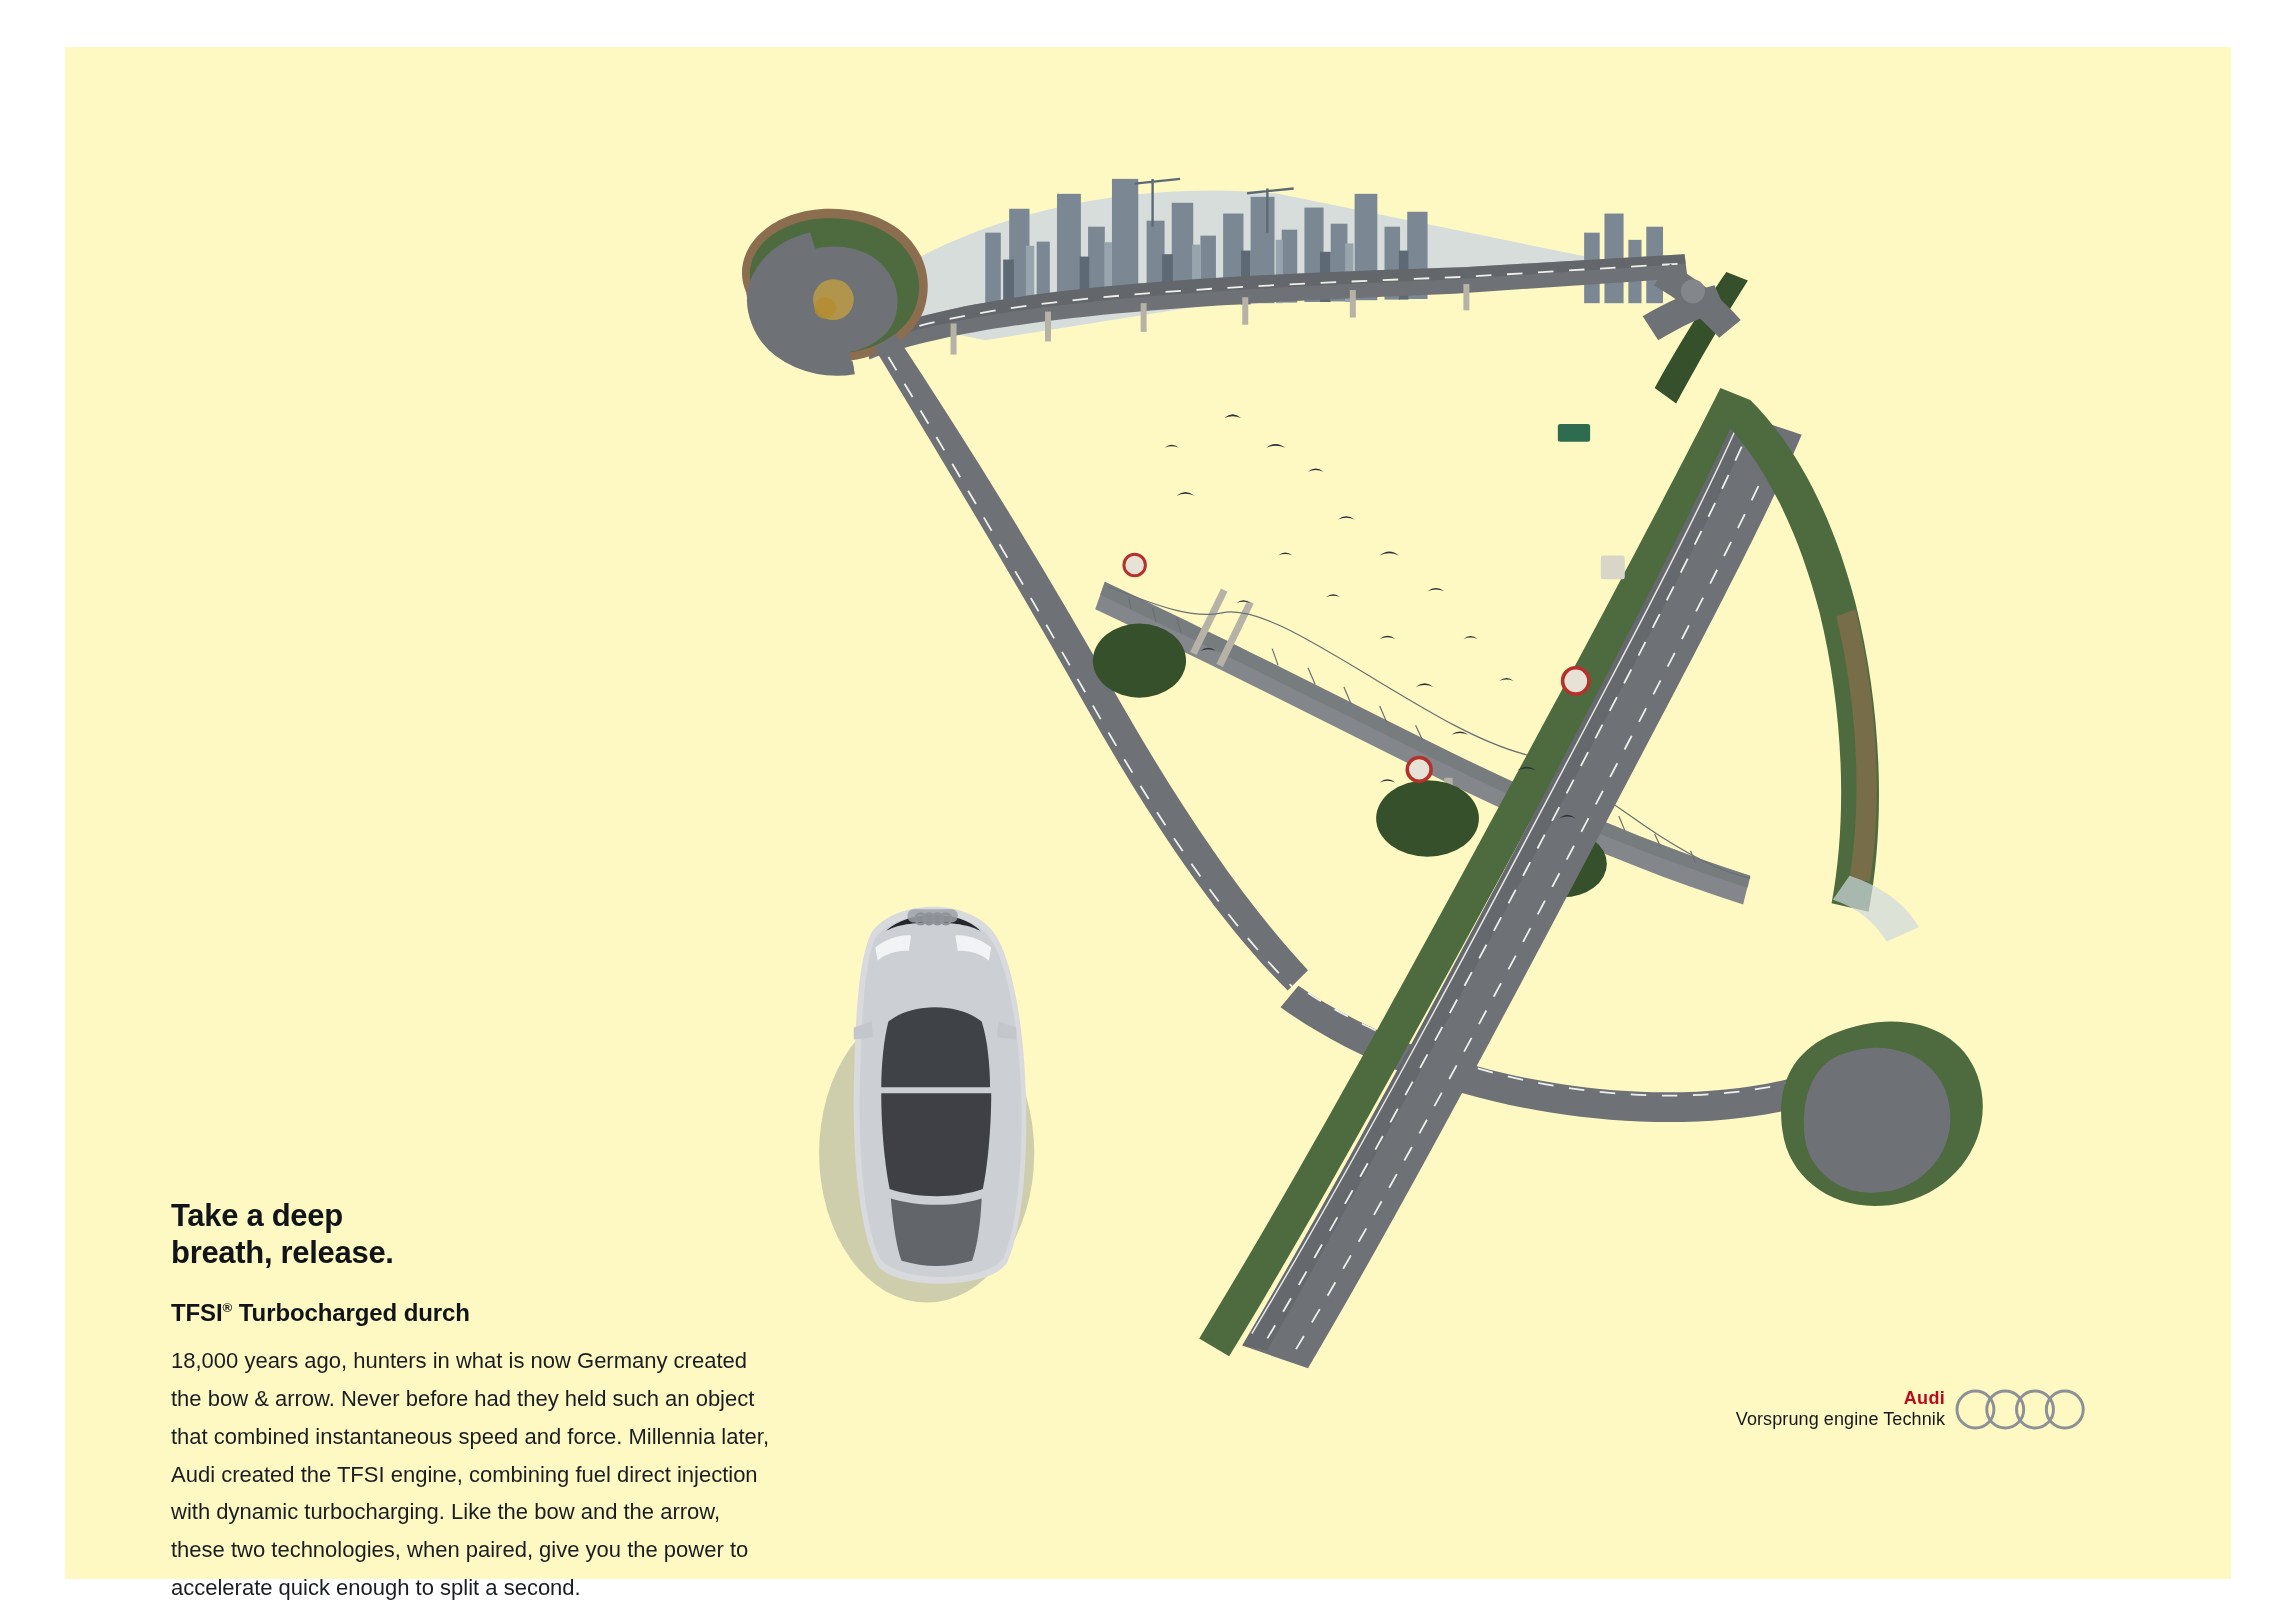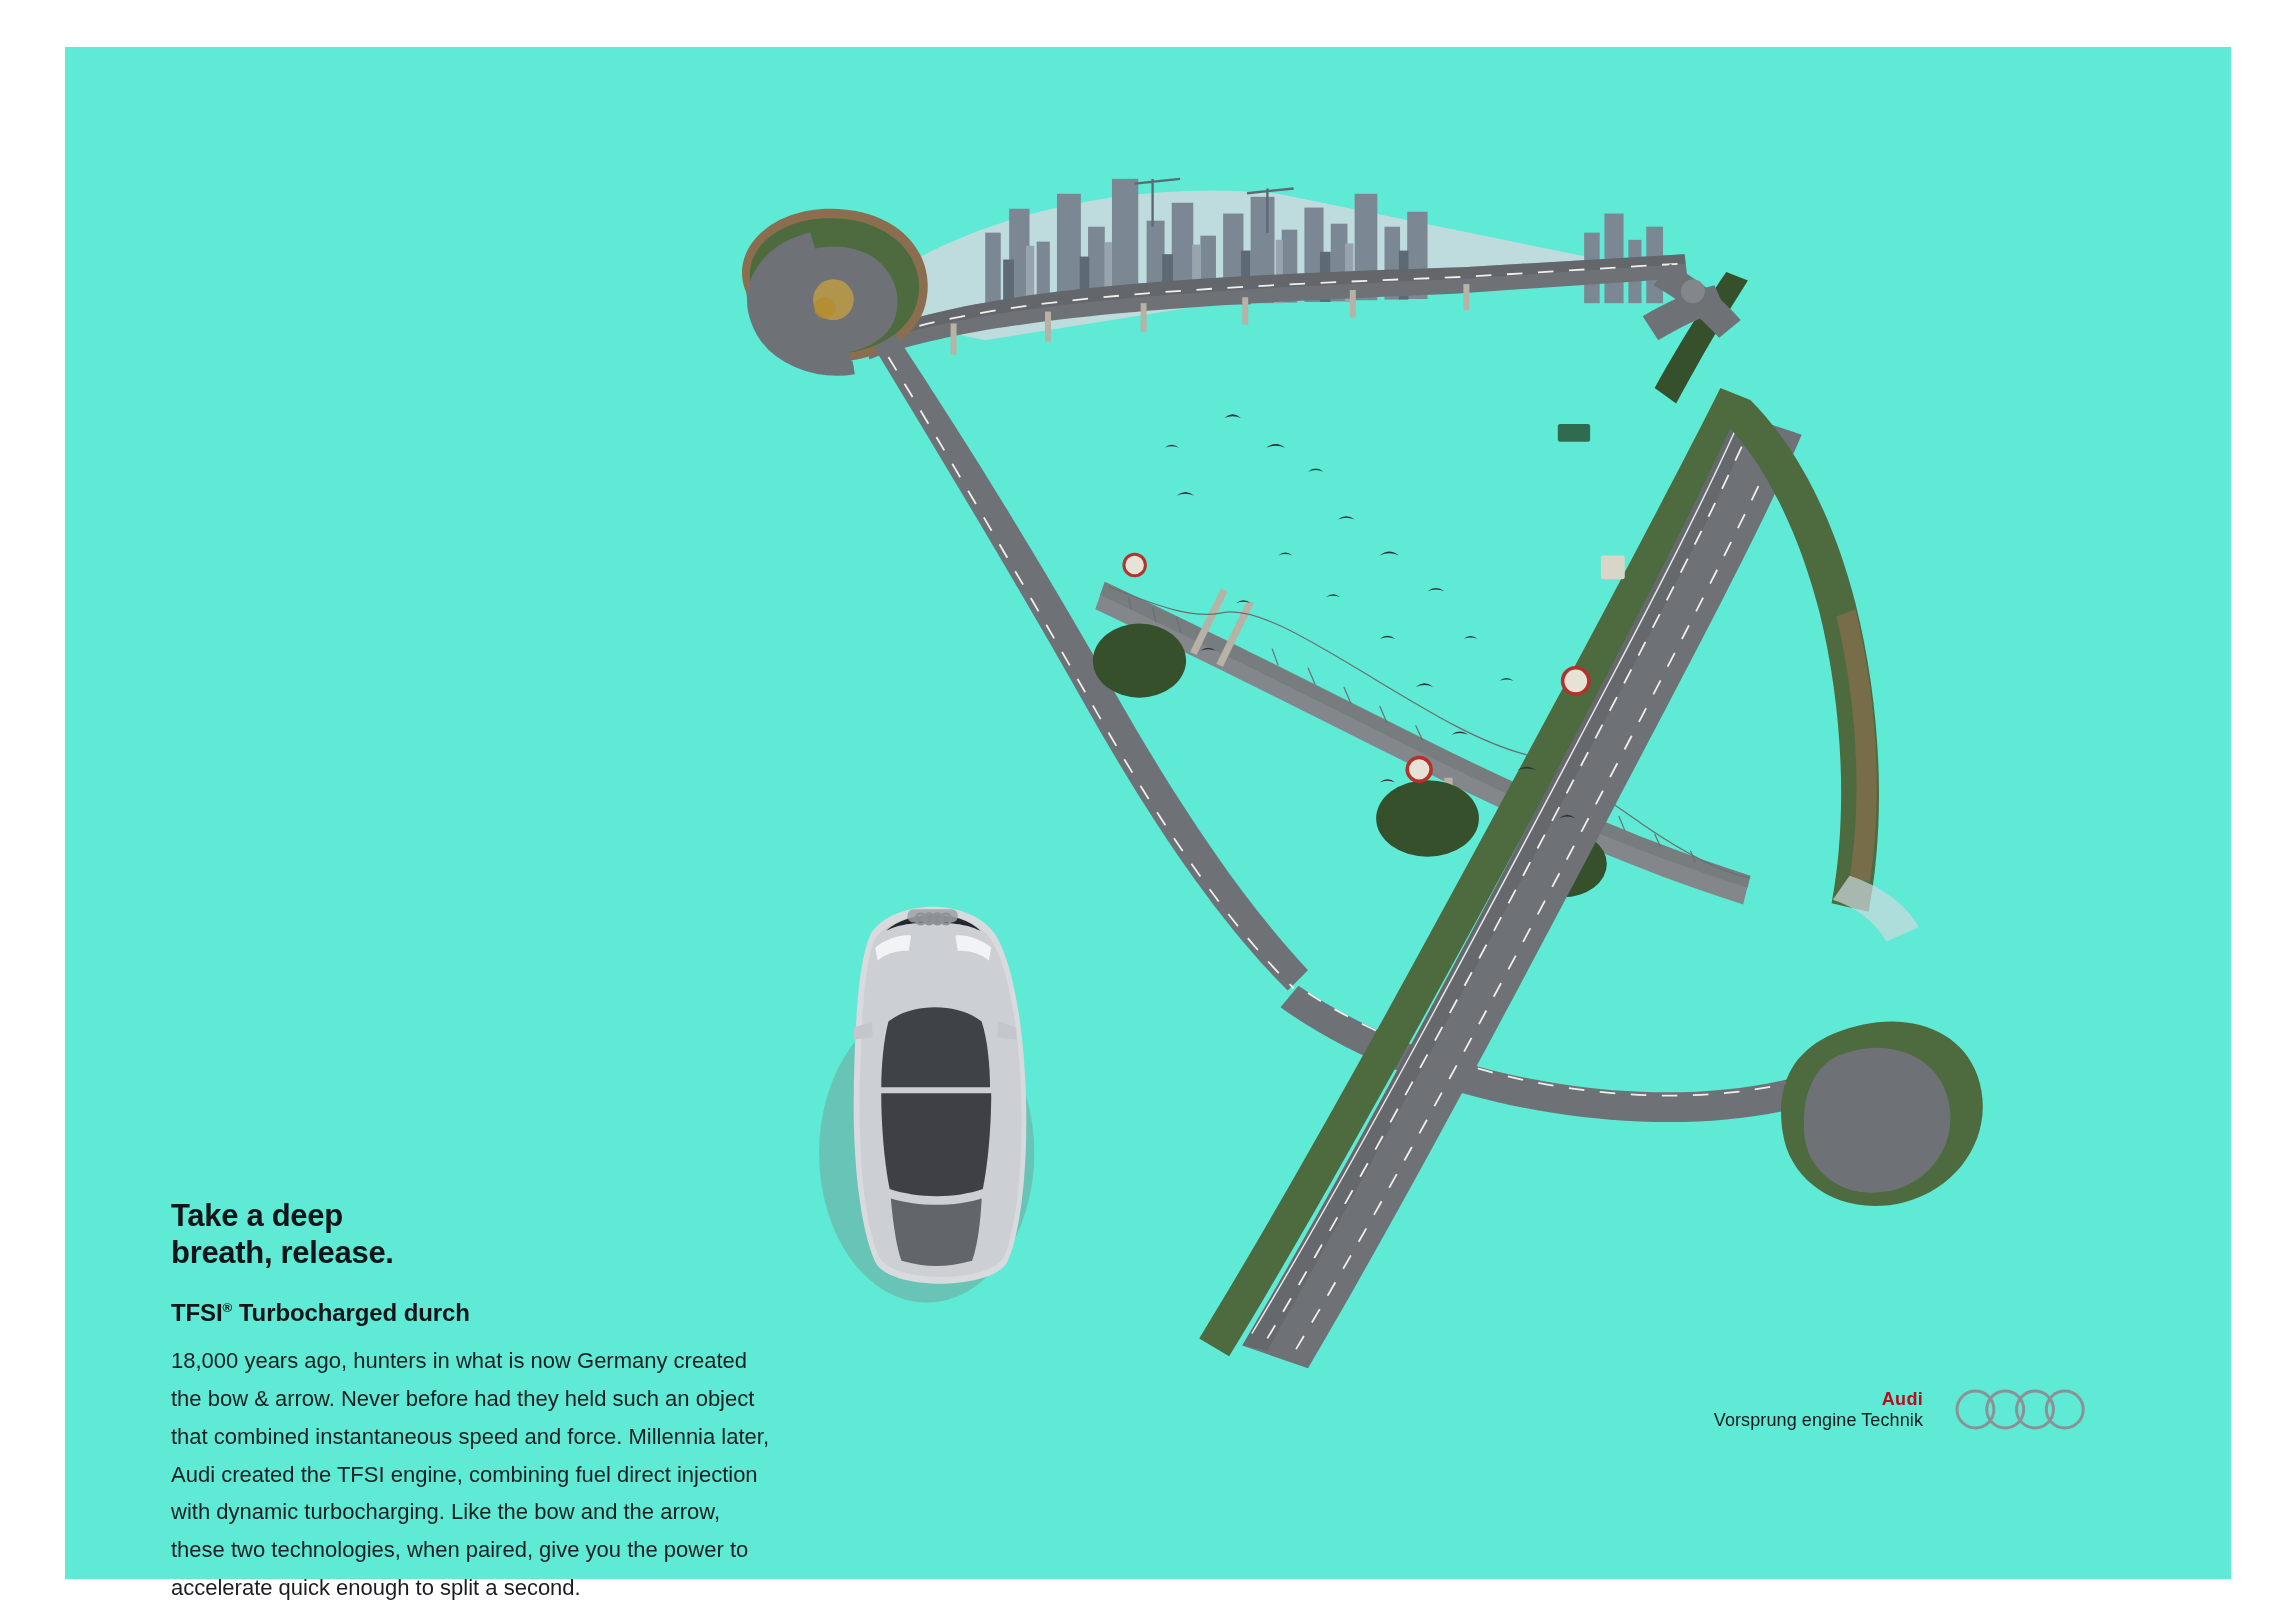--- a/index.html
+++ b/index.html
@@ -14,21 +14,21 @@
     overflow: hidden;
   }
 
   
   .ad-page {
     position: absolute;
     left: 65px;
     top: 47px;
     width: 2166px;
     height: 1532px;
-    background: #5eead4;
+    background: #fef9c3;
   }
 
   
   .copy-block {
     position: absolute;
     left: 106px;
     top: 1151px;
     width: 646px;
   }
   .headline {
@@ -58,22 +58,22 @@
     margin: 0;
     max-width: 604px;
   }
 
   
   .brand-lockup {
     position: absolute;
     right: 140px;
     bottom: 148px;
     display: flex;
-    align-items: flex-end;
-    gap: 31px;
+    align-items: flex-start;
+    gap: 9px;
   }
   .brand-words {
     text-align: right;
     line-height: 1.18;
   }
   .brand-name {
     font-size: 18px;
     font-weight: bold;
     color: #bb0a1e;
     letter-spacing: 0.3px;

